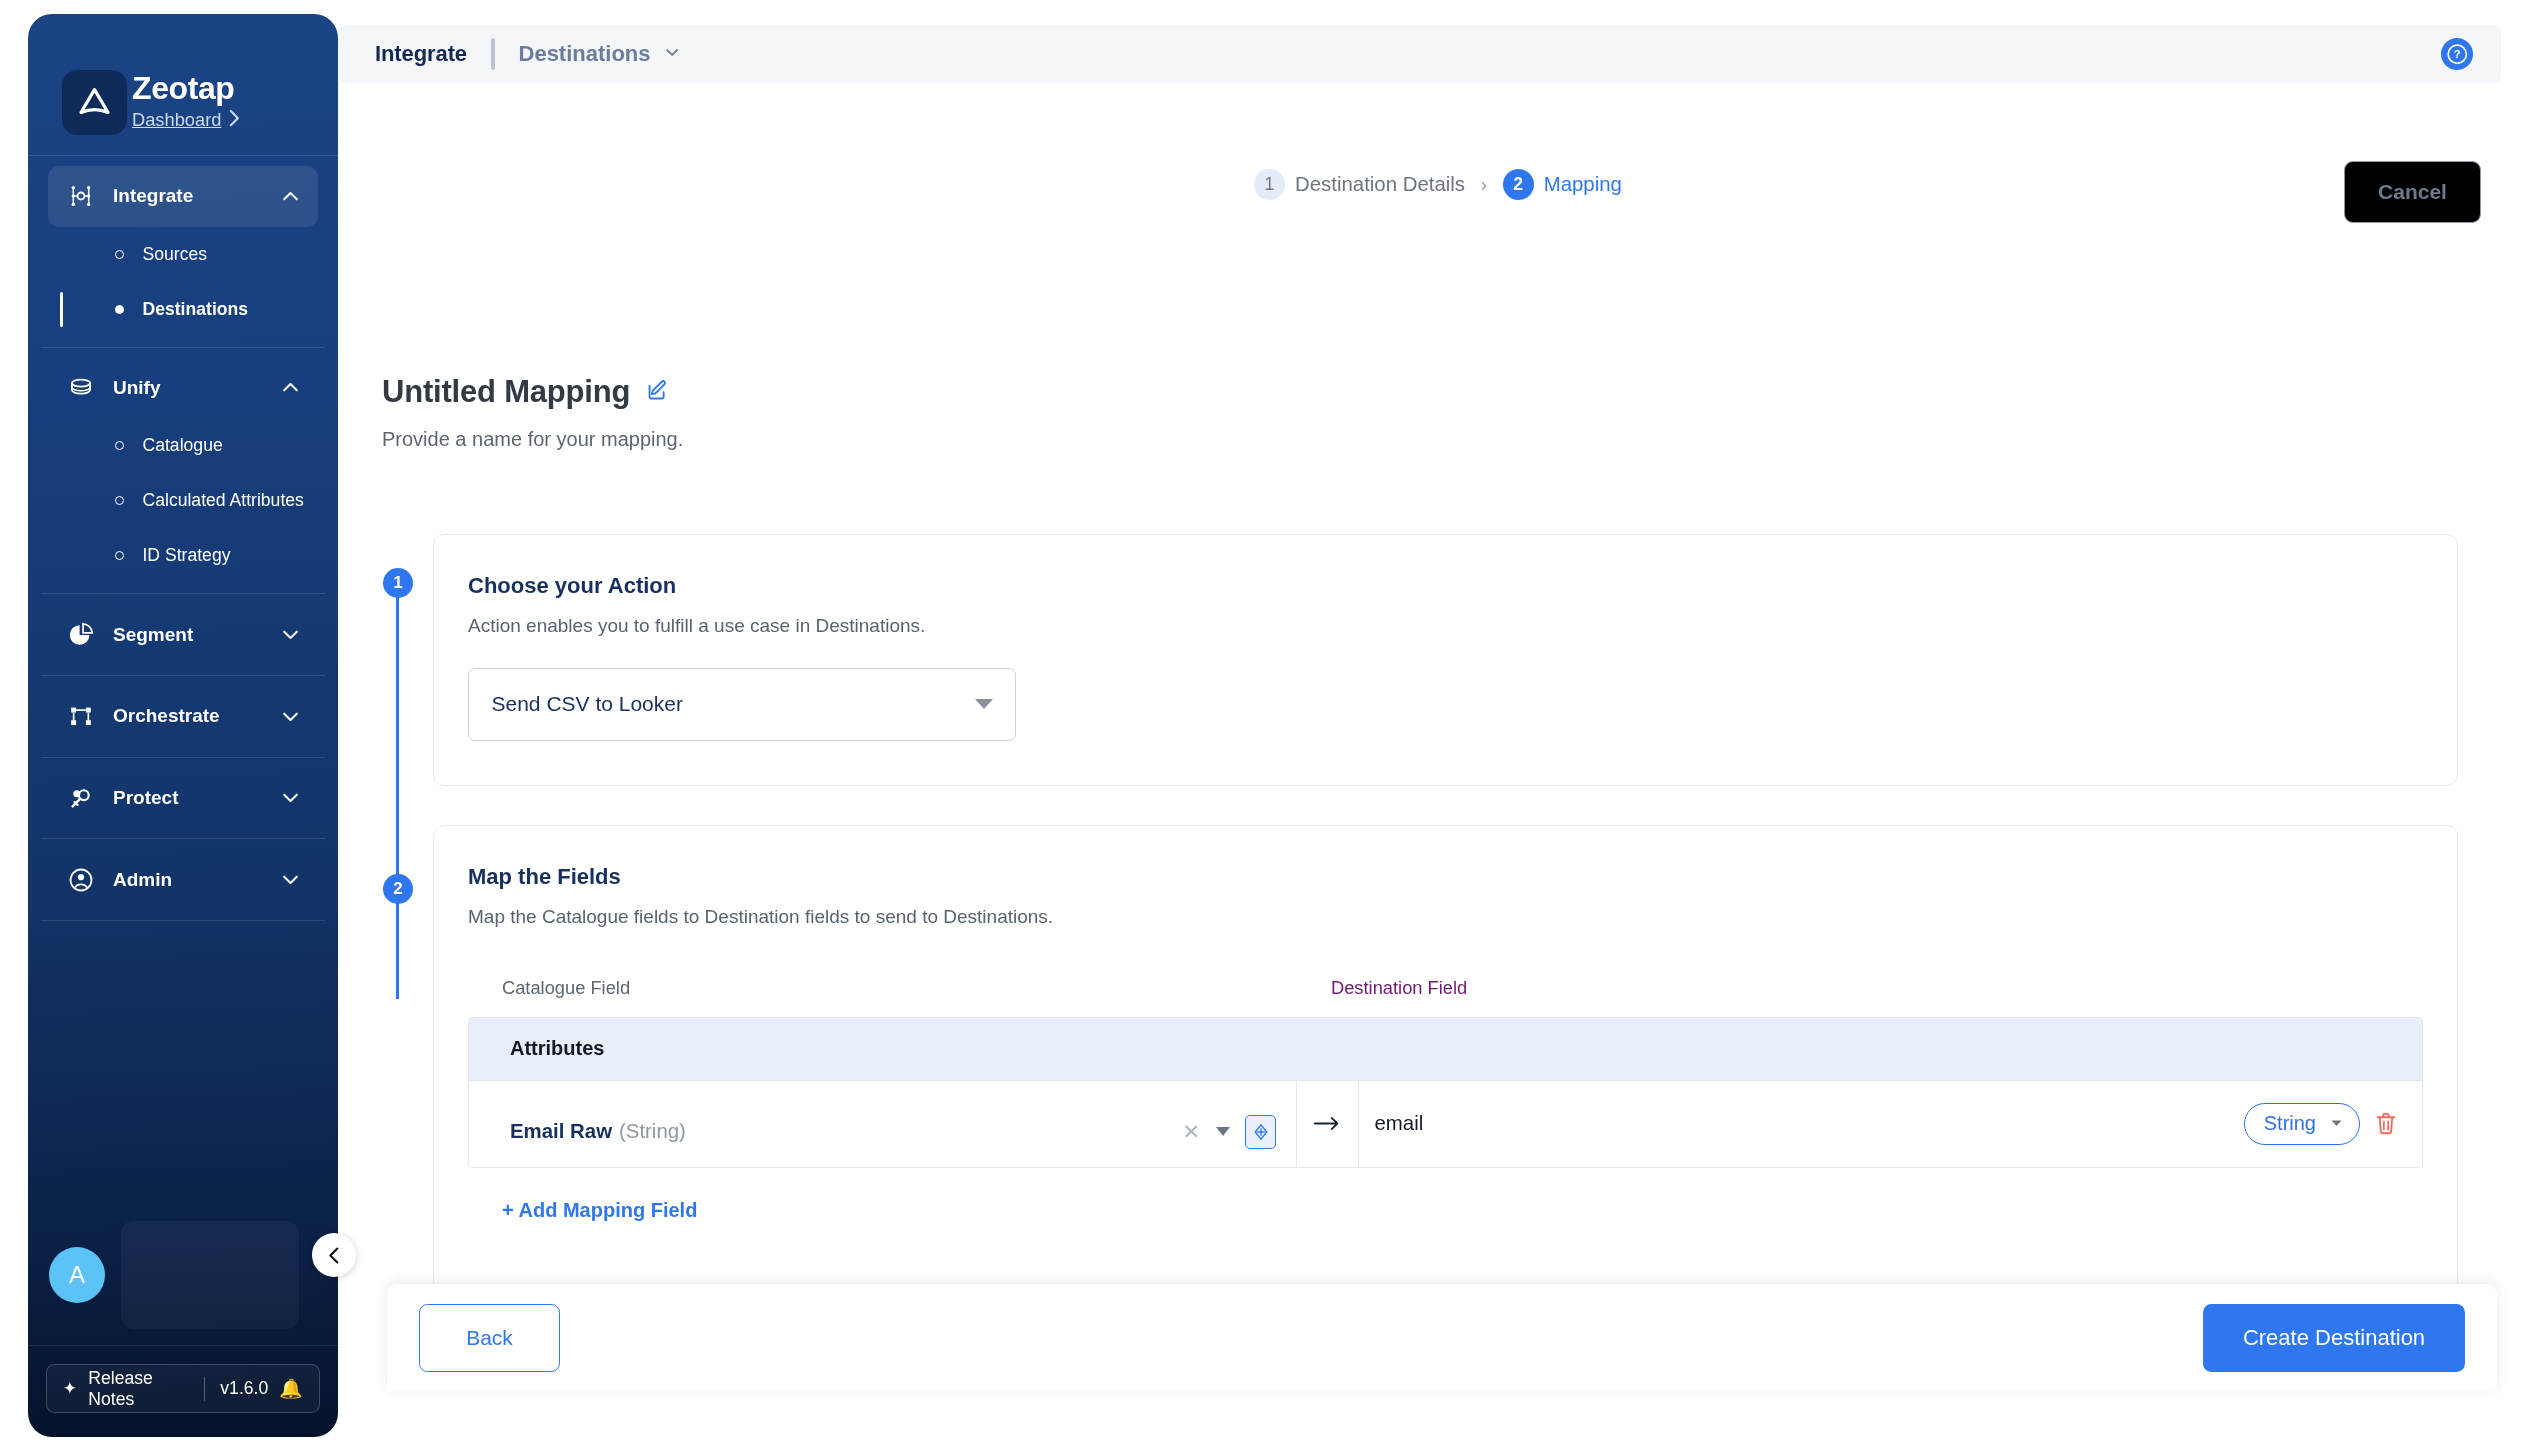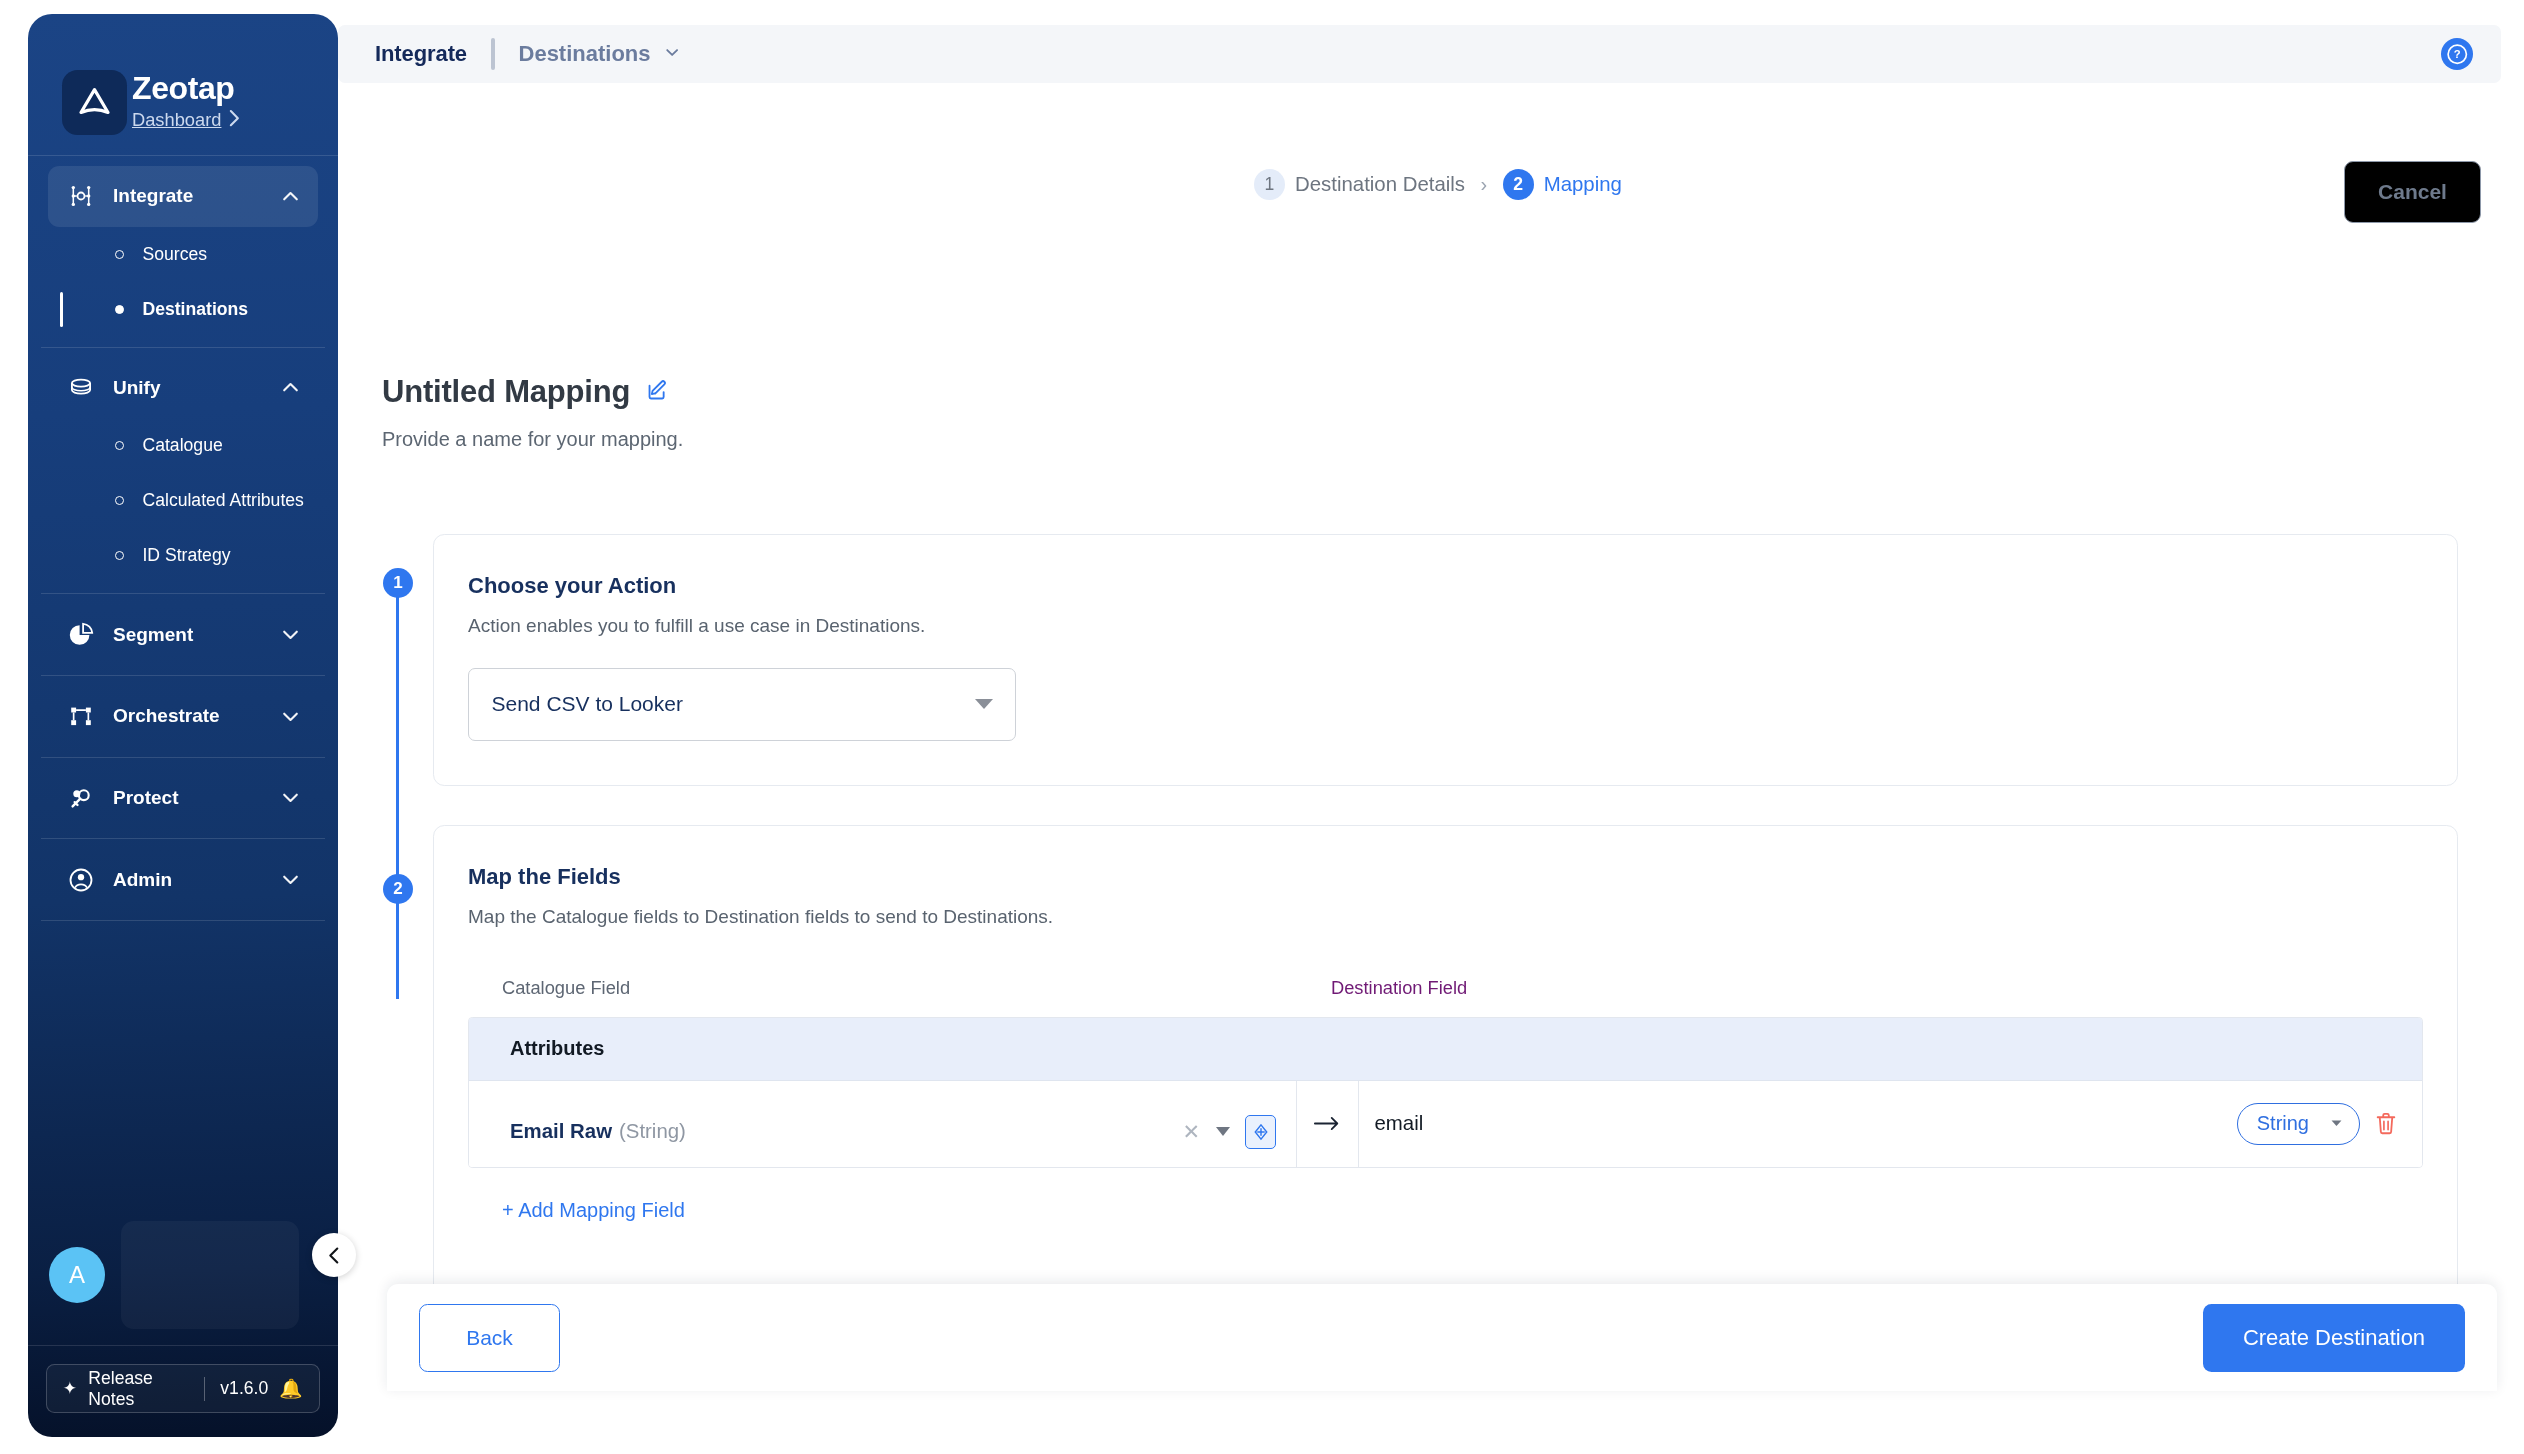--- a/index.html
+++ b/index.html
@@ -421,41 +421,41 @@
   }
   .fr-right {
     flex: 1;
     display: flex; align-items: center;
     padding: 0 24px 0 15.5px;
     border-left: 0.7px solid #e3e7ee;
   }
   .dest-name { font-size: 20.4px; font-weight: 400; color: #121a24; }
   .type-pill {
     margin-left: auto;
-    display: flex; align-items: center; gap: 19px;
+    display: flex; align-items: center; gap: 12px;
     height: 42px;
     padding: 0 14px 0 18.3px;
     border: 1.4px solid #2f6fe0;
     border-radius: 21px;
     background: #ffffff;
     cursor: pointer;
   }
   .type-pill .tp-lbl { font-size: 20px; color: #2f6fe0; font-weight: 500; }
   .trash-btn {
     margin-left: 14px;
     cursor: pointer;
     display: flex; align-items: center;
   }
 
   .add-link {
     margin-top: 31px;
     margin-left: 34px;
     display: inline-block;
     font-size: 20px;
-    font-weight: 400;
+    font-weight: 700;
     color: #2f77ef;
     cursor: pointer;
   }
 
   
   .footer {
     position: absolute;
     left: 387px;
     top: 1284px;
     width: 2110px;

